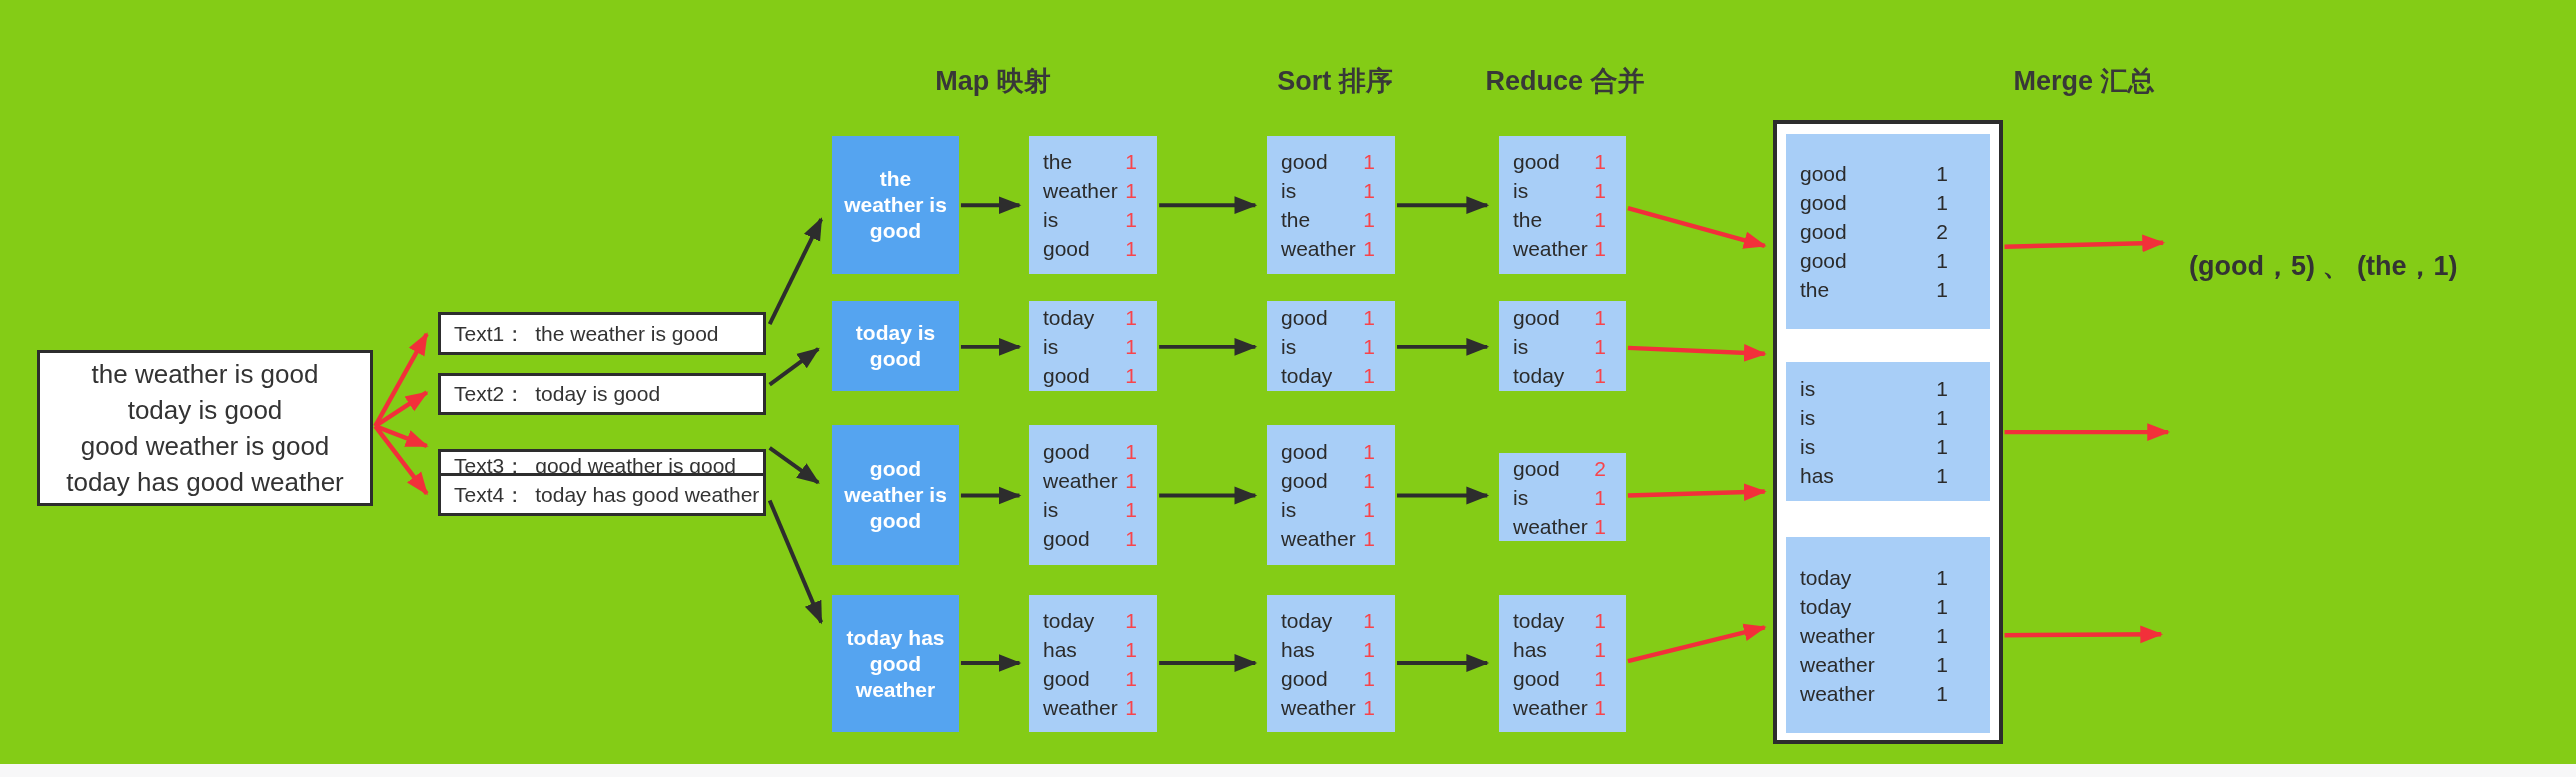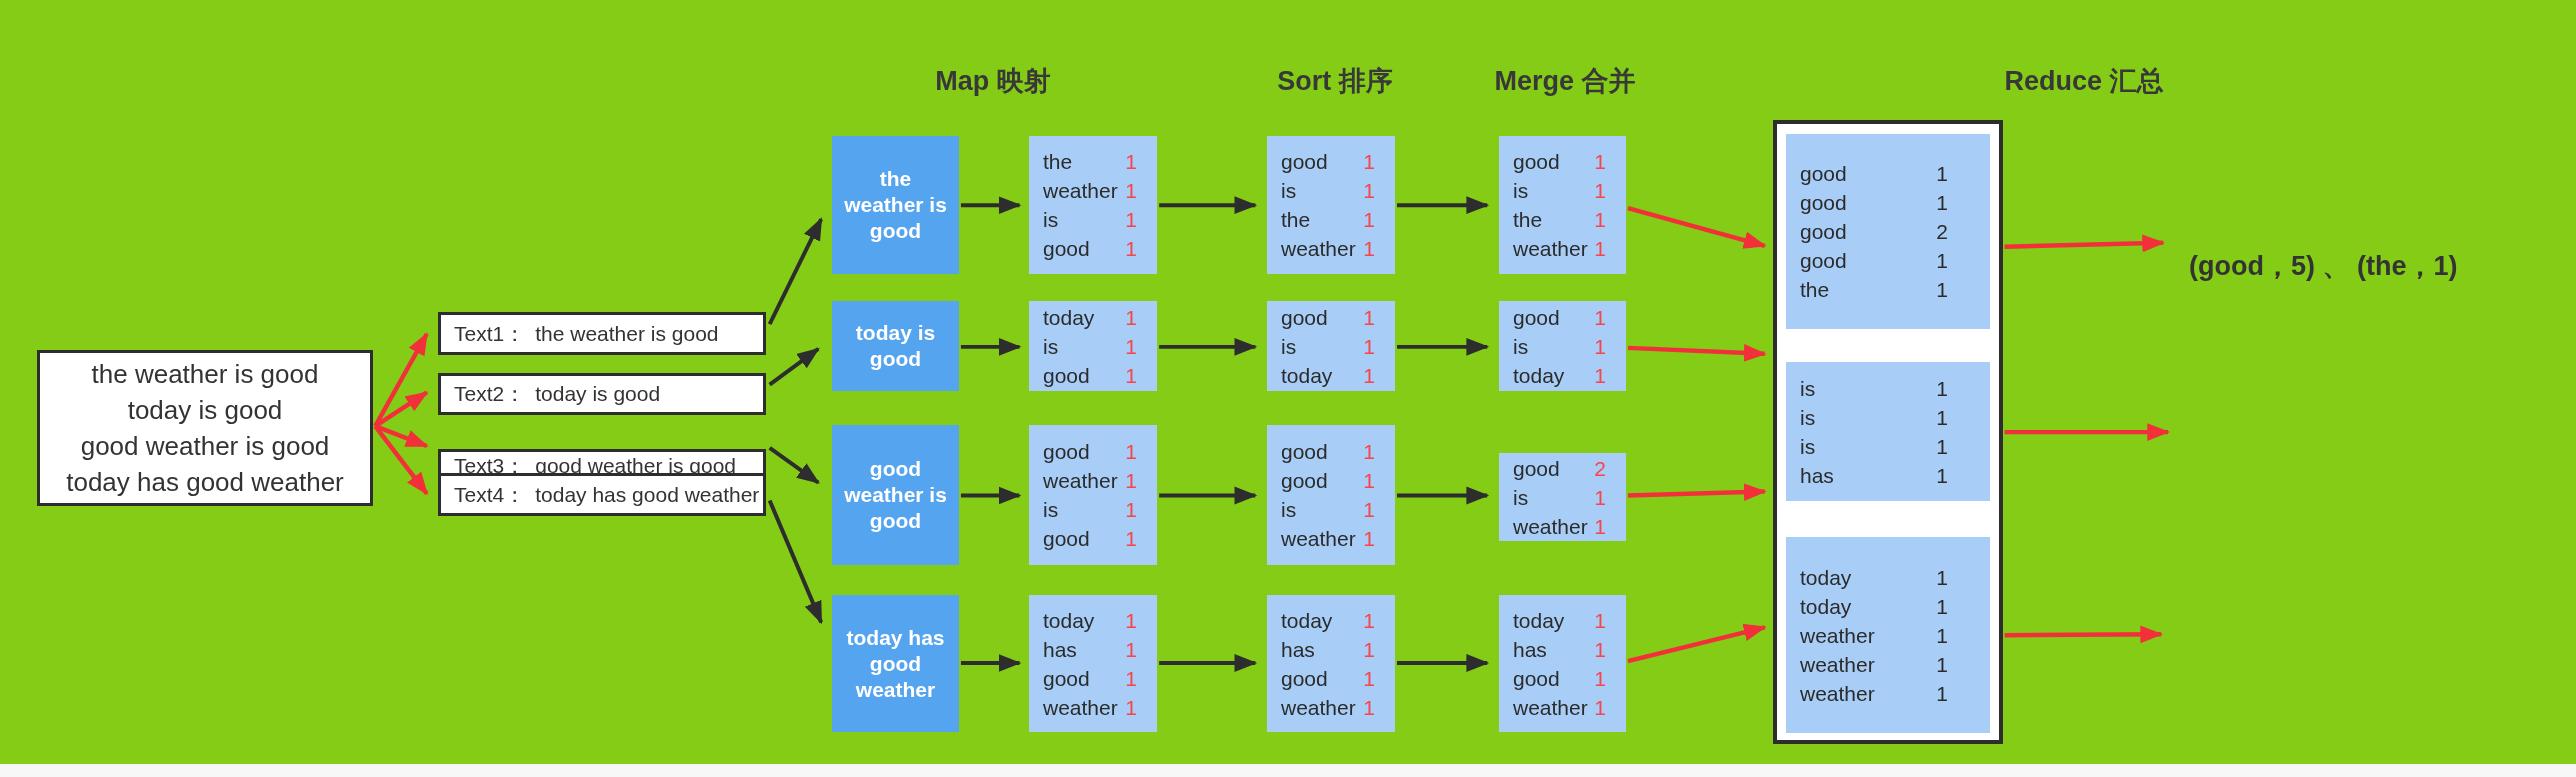--- a/index.html
+++ b/index.html
@@ -92,22 +92,22 @@
     <line class="rl" x1="1642" y1="500" x2="1780" y2="496" marker-end="url(#mr)"></line>
     <line class="rl" x1="1642" y1="667" x2="1780" y2="633" marker-end="url(#mr)"></line>
 
     <line class="rl" x1="2022" y1="249" x2="2182" y2="245" marker-end="url(#mr)"></line>
     <line class="rl" x1="2022" y1="436" x2="2187" y2="436" marker-end="url(#mr)"></line>
     <line class="rl" x1="2022" y1="641" x2="2180" y2="640" marker-end="url(#mr)"></line>
   </svg>
 
   <div class="hdr" style="left:993px">Map 映射</div>
   <div class="hdr" style="left:1335px">Sort 排序</div>
-  <div class="hdr" style="left:1565px">Merge 合并</div>
-  <div class="hdr" style="left:2084px">Reduce 汇总</div>
+  <div class="hdr" style="left:1565px">Reduce 合并</div>
+  <div class="hdr" style="left:2084px">Merge 汇总</div>
 
   <div class="whitebox source">
     <div>the weather is good</div>
     <div>today is good</div>
     <div>good weather is good</div>
     <div>today has good weather</div>
   </div>
 
   <div class="whitebox textbox" style="top:312px;height:43px">
     <span class="lbl">Text1：</span>

